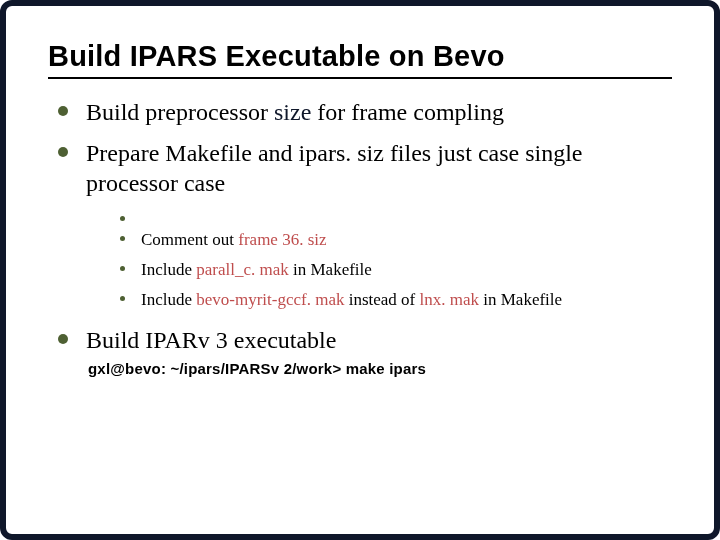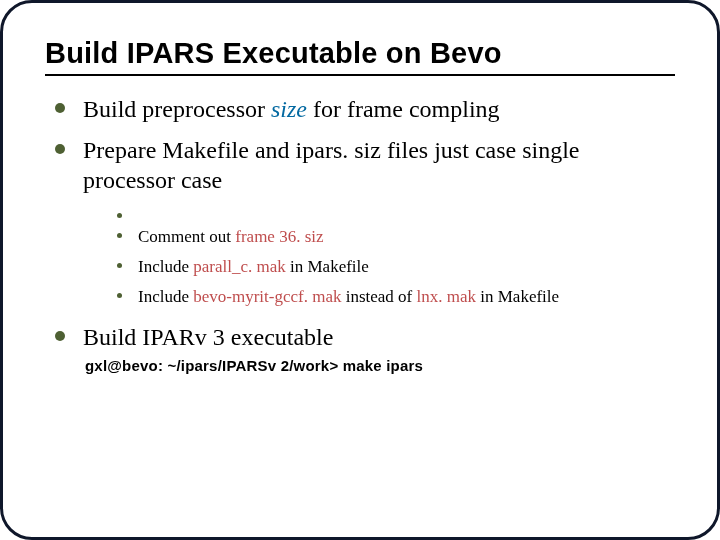--- a/index.html
+++ b/index.html
@@ -1,20 +1,20 @@
 <!DOCTYPE html>
 <html><head>
 <meta charset="utf-8">
 <style>
   * { box-sizing: border-box; margin: 0; padding: 0; }
   html, body { width: 720px; height: 540px; background: #fff; font-family: Arial, Helvetica, sans-serif; }
   .slide {
     width: 720px; height: 540px;
-    border: 3px solid #0f172a;
-    border-radius: 32px;
+    border: 6px solid #0f172a;
+    border-radius: 12px;
     padding: 34px 42px 28px 42px;
     position: relative;
     overflow: hidden;
   }
   .title {
     font-family: "Arial Black", Arial, sans-serif;
     font-weight: 900;
     font-size: 29px;
     color: #000;
     border-bottom: 2px solid #000;
@@ -29,21 +29,21 @@
     flex: 0 0 10px;
     margin-top: 9px;
     margin-right: 18px;
   }
   .l1-text {
     font-family: "Times New Roman", Times, serif;
     font-size: 24px;
     color: #000;
     line-height: 1.28;
   }
-  .l1-text .em-s { font-style: italic; color: #0369a1; }
+  .l1-text .em-s { color: #0f172a; }
   .l2-wrap { margin: 4px 0 14px 72px; }
   .l2 { display: flex; margin-bottom: 8px; }
   .l2-bullet {
     width: 5px; height: 5px; border-radius: 50%;
     background: #4e6033;
     flex: 0 0 5px;
     margin-top: 7px;
     margin-right: 16px;
   }
   .l2-text {

